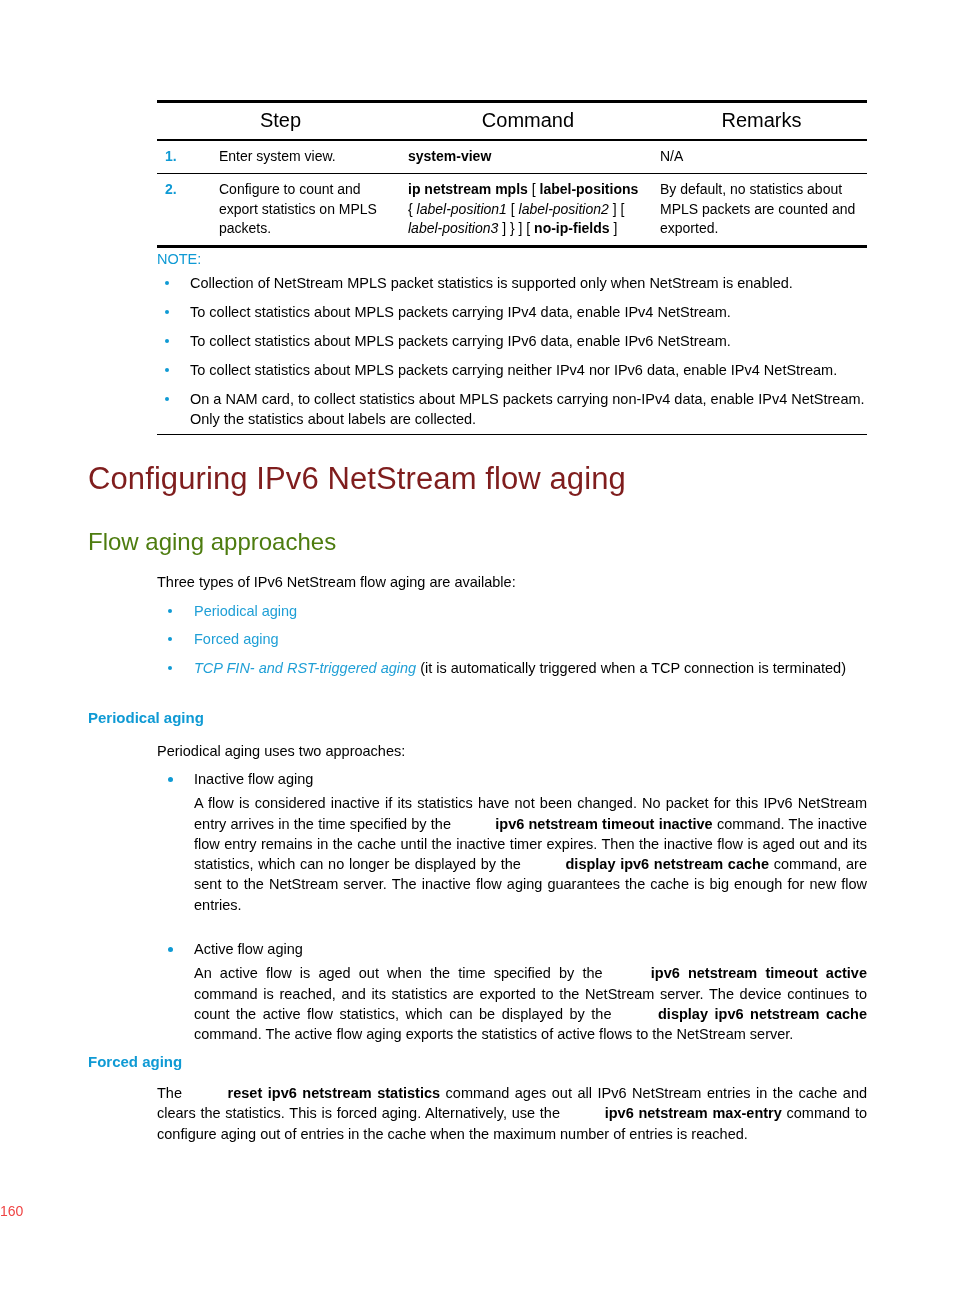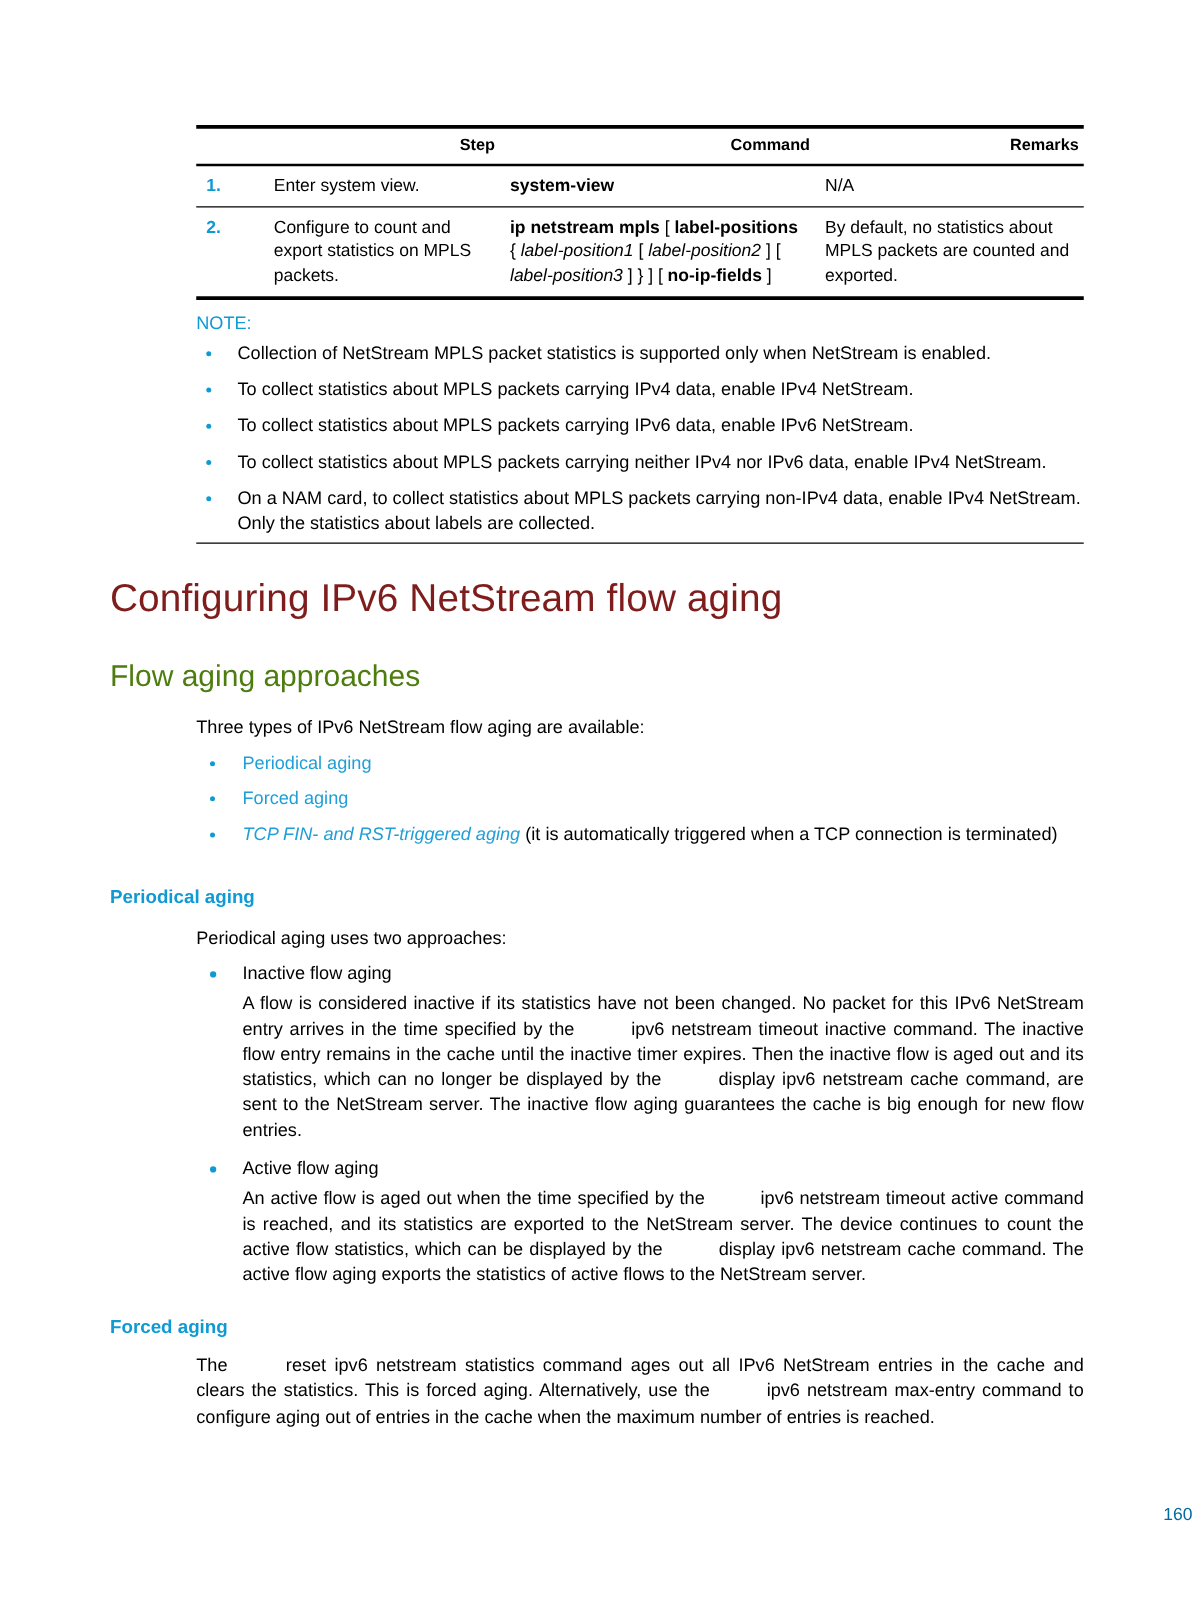--- a/index.html
+++ b/index.html
@@ -50,23 +50,23 @@
   table.proc {
     border-collapse: collapse;
     width: 100%;
     table-layout: fixed;
   }
   table.proc col.c-step  { width: 243px; }
   table.proc col.c-cmd   { width: 252px; }
   table.proc col.c-rem   { width: 215px; }
 
   table.proc th {
-    text-align: right;
-    font-size: 13px;
-    font-weight: bold;
+    text-align: center;
+    font-size: 20px;
+    font-weight: normal;
     padding: 5px 4px 7px 8px;
     vertical-align: bottom;
     line-height: 1.2;
   }
   table.proc td {
     text-align: left;
     font-size: 14px;
     padding: 6px 8px 7px 8px;
     vertical-align: top;
     line-height: 1.38;
@@ -238,41 +238,41 @@
     width: 5px;
     height: 5px;
     border-radius: 50%;
     background: #0f9ad4;
   }
   ul.aging-list .sub-para {
     margin-top: 4px;
     text-align: justify;
     line-height: 1.40;
   }
-  ul.aging-list > li + li { margin-top: 10px; }
+  ul.aging-list > li + li { margin-top: 24px; }
 
   .para-forced {
     position: absolute;
     left: 157px;
     top: 1083px;
     width: 710px;
     text-align: justify;
   }
 
-  b, strong { font-weight: normal; padding-left: 40px; }
+  b, strong { font-weight: bold; padding-left: 40px; }
 
   
   .page-number {
     position: absolute;
     left: 0;
     right: 0;
     top: 1203px;
-    text-align: right;
+    text-align: left;
     font-size: 14px;
-    color: #0369a1;
+    color: #ef4444;
   }
 </style>
 </head>
 <body>
 
 <div class="page">
 
   <div class="proc-table">
     <div class="rule-top"></div>
     <table class="proc">

